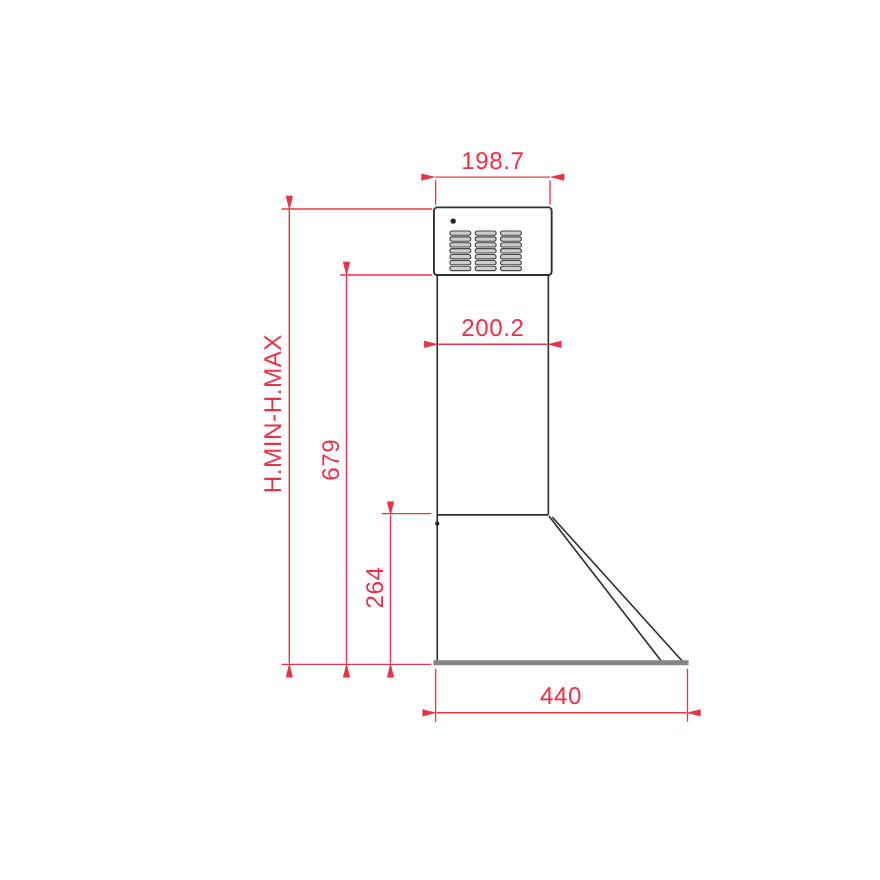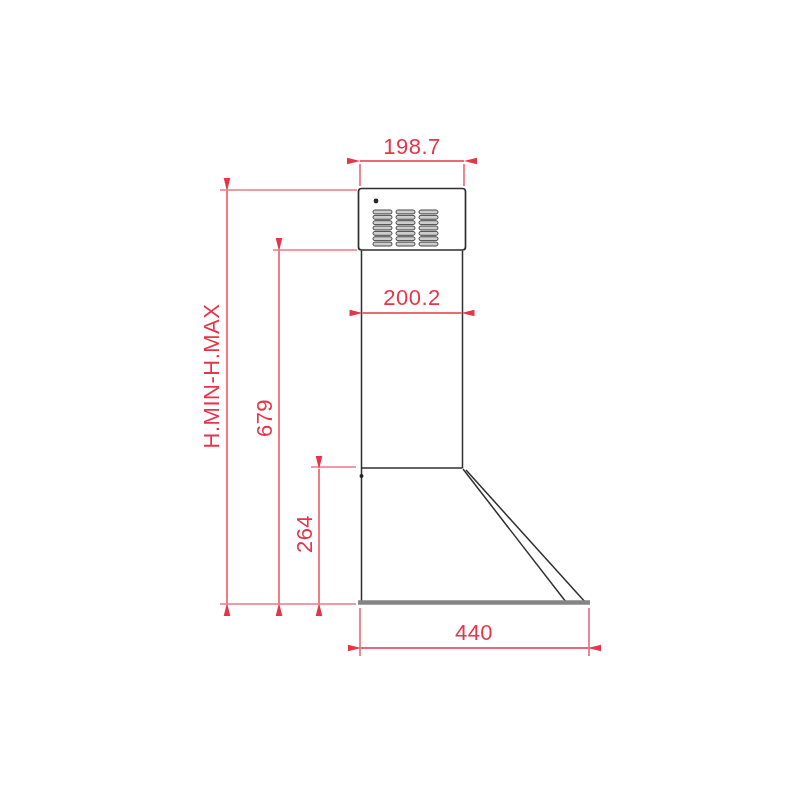--- a/index.html
+++ b/index.html
@@ -9,21 +9,21 @@
     --vent-fill:#cdcdcd;
     --vent-stroke:#474747;
     --bg:#ffffff;
   }
   html,body{margin:0;padding:0;}
   body{
     width:800px;height:800px;background:var(--bg);
     font-family:"Liberation Sans", sans-serif;
     overflow:hidden;
   }
-  .canvas-wrap{width:652px;height:800px;}
+  .canvas-wrap{width:652px;height:800px;padding-left:36px;}
   svg{display:block;}
   
   .outline{stroke:var(--ink);stroke-width:1.5;fill:none;}
   .outline-thick{stroke:var(--ink);stroke-width:1.7;fill:#ffffff;}
   .base-plate{stroke:var(--steel);stroke-width:4.5;fill:none;stroke-linecap:butt;}
   .dot{fill:#262626;stroke:none;}
   .vent{fill:var(--vent-fill);stroke:var(--vent-stroke);stroke-width:1;}
   
   .dim-line{stroke:var(--accent);stroke-width:1.3;fill:none;}
   .ext-line{stroke:var(--accent);stroke-width:1.2;fill:none;}

